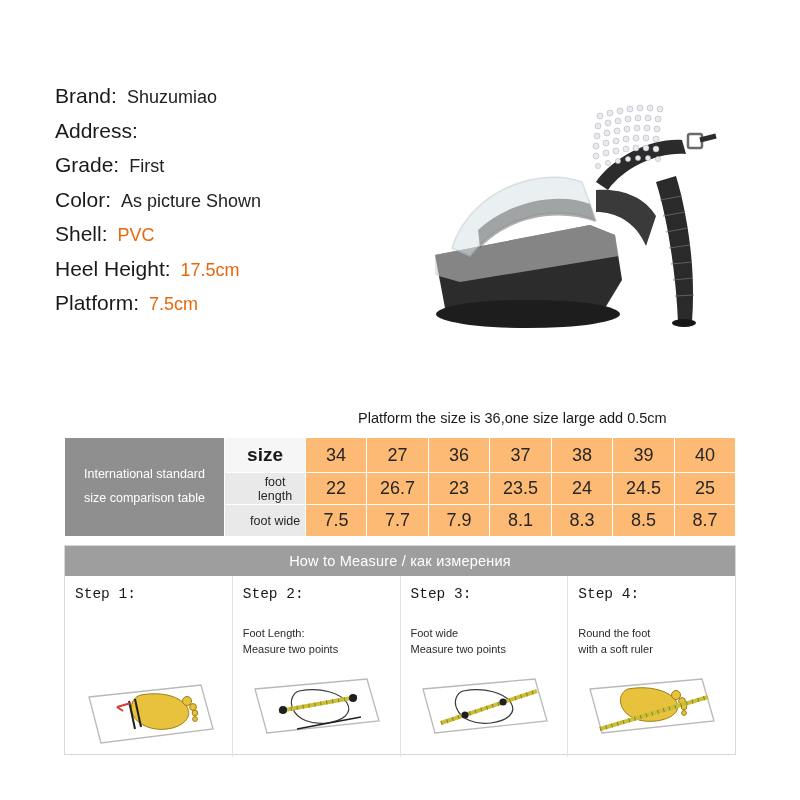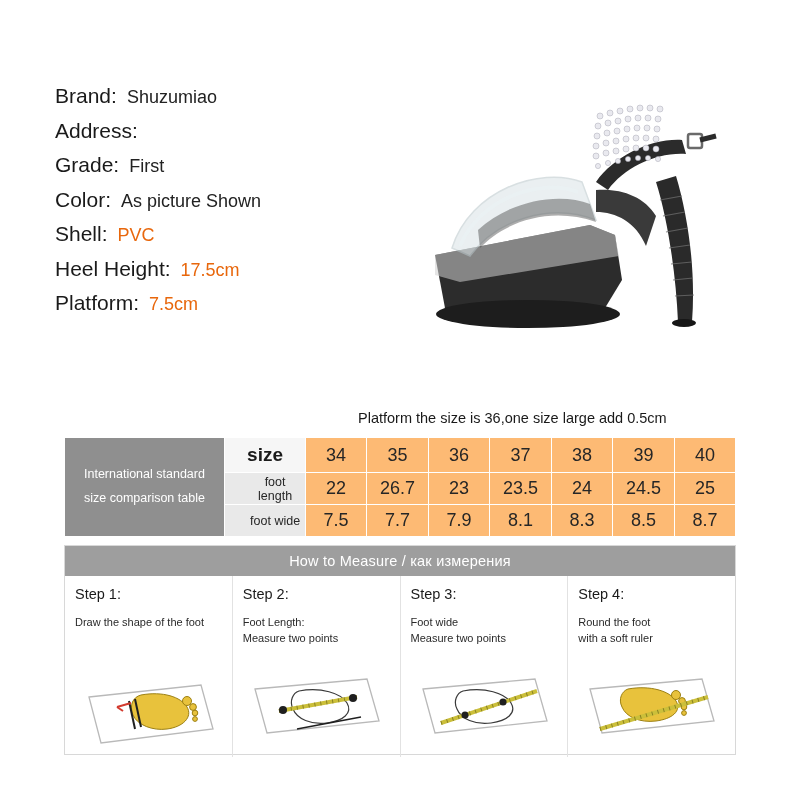--- a/index.html
+++ b/index.html
@@ -122,21 +122,22 @@
   .step {
     flex: 1 1 0;
     border-right: 1px solid #e2e2e2;
     padding: 10px 8px 6px 10px;
     position: relative;
   }
   .step:last-child { border-right: none; }
   .step-title {
     font-size: 14.5px;
     color: #1a1a1a;
-    margin-bottom: 13px;
+    margin-bottom: 24px;
+    font-family: Liberation Mono, monospace;
   }
   .step-desc {
     font-size: 11px;
     color: #2a2a2a;
     line-height: 1.45;
     min-height: 30px;
   }
   .step-art {
     position: absolute;
     left: 6px; right: 6px; bottom: 4px;
@@ -264,21 +265,21 @@
 
   <table class="size-table">
     <tbody>
         <tr>
       <td class="corner" rowspan="3">
         <div>International standard</div>
         <div>size comparison table</div>
       </td>
       <td class="hdr-size">size</td>
       <td class="num">34</td>
-      <td class="num">35</td>
+      <td class="num">27</td>
       <td class="num">36</td>
       <td class="num">37</td>
       <td class="num">38</td>
       <td class="num">39</td>
       <td class="num">40</td>
     </tr>
     <tr>
       <td class="rowlabel">foot length</td>
       <td class="num">22</td>
       <td class="num">26.7</td>
@@ -300,21 +301,20 @@
     </tr>
   </tbody>
     </table>
 
   <div class="howto">
     <div class="howto-head">How to Measure  /  как  измерения</div>
     <div class="steps">
 
       <div class="step">
         <div class="step-title">Step 1:</div>
-        <div class="step-desc">Draw the shape of the foot</div>
         <div class="step-art">
           <svg width="155" height="86" viewBox="0 0 155 86">
             <path d="M18 30 L130 18 L142 62 L30 76 Z" fill="none" stroke="#b9b9b9" stroke-width="1.3"></path>
             <path d="M70 28 C92 24 110 30 116 40 C122 50 112 60 96 62 C82 64 66 58 62 48 C58 38 62 30 70 28 Z" fill="#e8c23c" stroke="#9c8012" stroke-width="1"></path>
             <circle cx="116" cy="34" r="4.5" fill="#e8c23c" stroke="#9c8012" stroke-width="1"></circle>
             <circle cx="122" cy="40" r="3.4" fill="#e8c23c" stroke="#9c8012" stroke-width="1"></circle>
             <circle cx="124" cy="46" r="2.8" fill="#e8c23c" stroke="#9c8012" stroke-width="1"></circle>
             <circle cx="124" cy="52" r="2.4" fill="#e8c23c" stroke="#9c8012" stroke-width="1"></circle>
             <path d="M58 34 L64 62" stroke="#1f1f1f" stroke-width="2"></path>
             <path d="M64 32 L70 60" stroke="#1f1f1f" stroke-width="2"></path>

